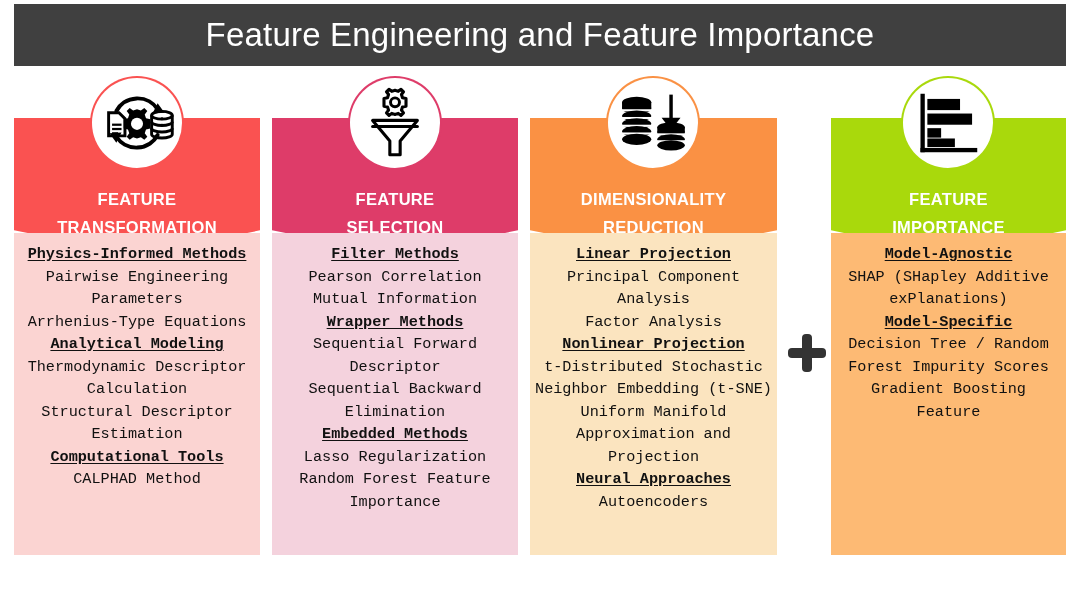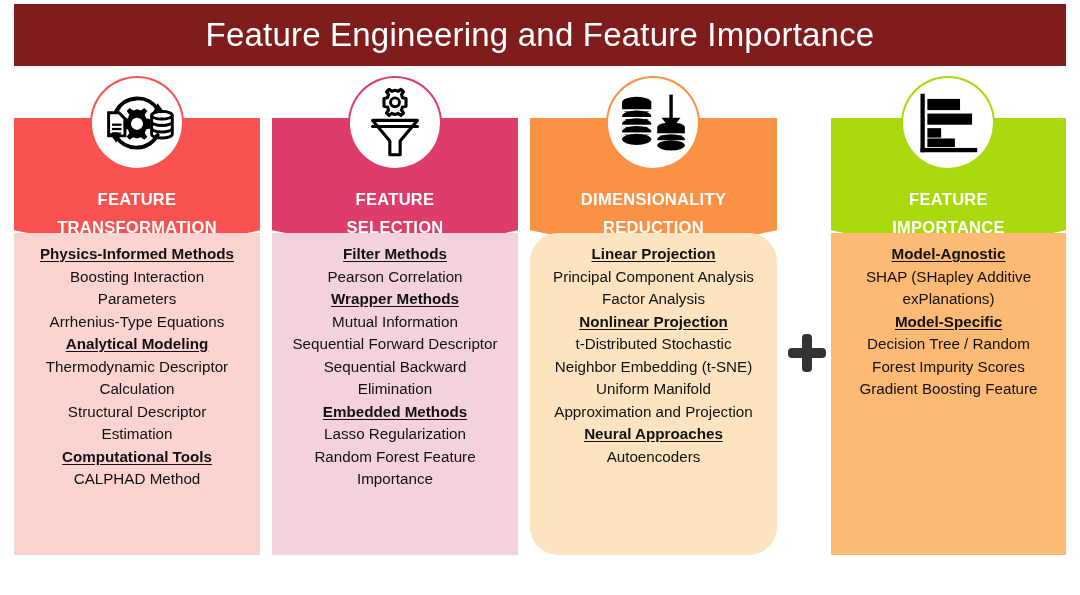--- a/index.html
+++ b/index.html
@@ -75,21 +75,21 @@
     box-sizing: border-box;
     padding: 10px 4px 10px 4px;
     margin-top: -22px;
     text-align: center;
     min-height: 322px;
   }
   .entry {
     font-size: 15.2px;
     line-height: 22.5px;
     color: #111111;
-    font-family: Liberation Sans, sans-serif;
+    font-family: Liberation Mono, monospace;
   }
   .entry.group {
     font-weight: bold;
     text-decoration: underline;
     text-underline-offset: 2px;
   }
 
   
   .icon-circle {
     position: absolute;
@@ -125,70 +125,70 @@
   #icon-1 { left: 92px;  }
   #icon-2 { left: 350px; }
   #icon-3 { left: 608px; }
   #icon-4 { left: 903px; }
 </style>
 </head>
 <body>
 
 <div id="canvas">
 
-  <div class="title-bar" style="background: #7f1d1d;">
+  <div class="title-bar" style="background: #404040;">
     <div class="title-text" style="color: rgb(255, 255, 255);">Feature Engineering and Feature Importance</div>
   </div>
 
   <div class="col" id="col-1">
     <div class="col-head" style="background: rgb(250, 82, 81);">
       <div class="col-head-label">FEATURE
 TRANSFORMATION</div>
     </div>
     <div class="col-body" style="background: rgb(251, 212, 210);">
         <div class="entry group">Physics-Informed Methods</div>
-        <div class="entry">Boosting Interaction</div>
+        <div class="entry">Pairwise Engineering</div>
         <div class="entry">Parameters</div>
         <div class="entry">Arrhenius-Type Equations</div>
         <div class="entry group">Analytical Modeling</div>
         <div class="entry">Thermodynamic Descriptor</div>
         <div class="entry">Calculation</div>
         <div class="entry">Structural Descriptor</div>
         <div class="entry">Estimation</div>
         <div class="entry group">Computational Tools</div>
         <div class="entry">CALPHAD Method</div>
       </div>
   </div>
 
   <div class="col" id="col-2">
     <div class="col-head" style="background: rgb(222, 60, 105);">
       <div class="col-head-label">FEATURE
 SELECTION</div>
     </div>
     <div class="col-body" style="background: rgb(244, 210, 221);">
         <div class="entry group">Filter Methods</div>
         <div class="entry">Pearson Correlation</div>
+        <div class="entry">Mutual Information</div>
         <div class="entry group">Wrapper Methods</div>
-        <div class="entry">Mutual Information</div>
         <div class="entry">Sequential Forward Descriptor</div>
         <div class="entry">Sequential Backward</div>
         <div class="entry">Elimination</div>
         <div class="entry group">Embedded Methods</div>
         <div class="entry">Lasso Regularization</div>
         <div class="entry">Random Forest Feature</div>
         <div class="entry">Importance</div>
       </div>
   </div>
 
   <div class="col" id="col-3">
     <div class="col-head" style="background: rgb(250, 145, 68);">
       <div class="col-head-label">DIMENSIONALITY
 REDUCTION</div>
     </div>
-    <div class="col-body" style="background: rgb(251, 228, 191); border-radius: 28px;">
+    <div class="col-body" style="background: rgb(251, 228, 191);">
         <div class="entry group">Linear Projection</div>
         <div class="entry">Principal Component Analysis</div>
         <div class="entry">Factor Analysis</div>
         <div class="entry group">Nonlinear Projection</div>
         <div class="entry">t-Distributed Stochastic</div>
         <div class="entry">Neighbor Embedding (t-SNE)</div>
         <div class="entry">Uniform Manifold</div>
         <div class="entry">Approximation and Projection</div>
         <div class="entry group">Neural Approaches</div>
         <div class="entry">Autoencoders</div>

